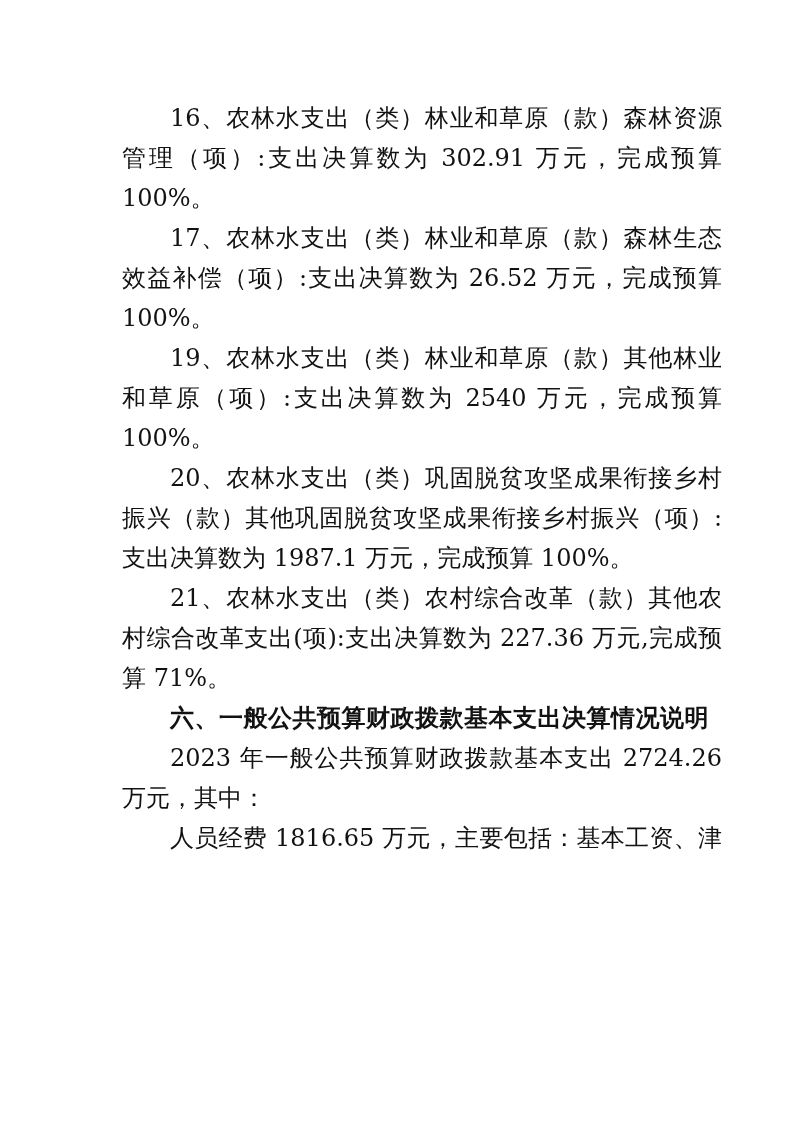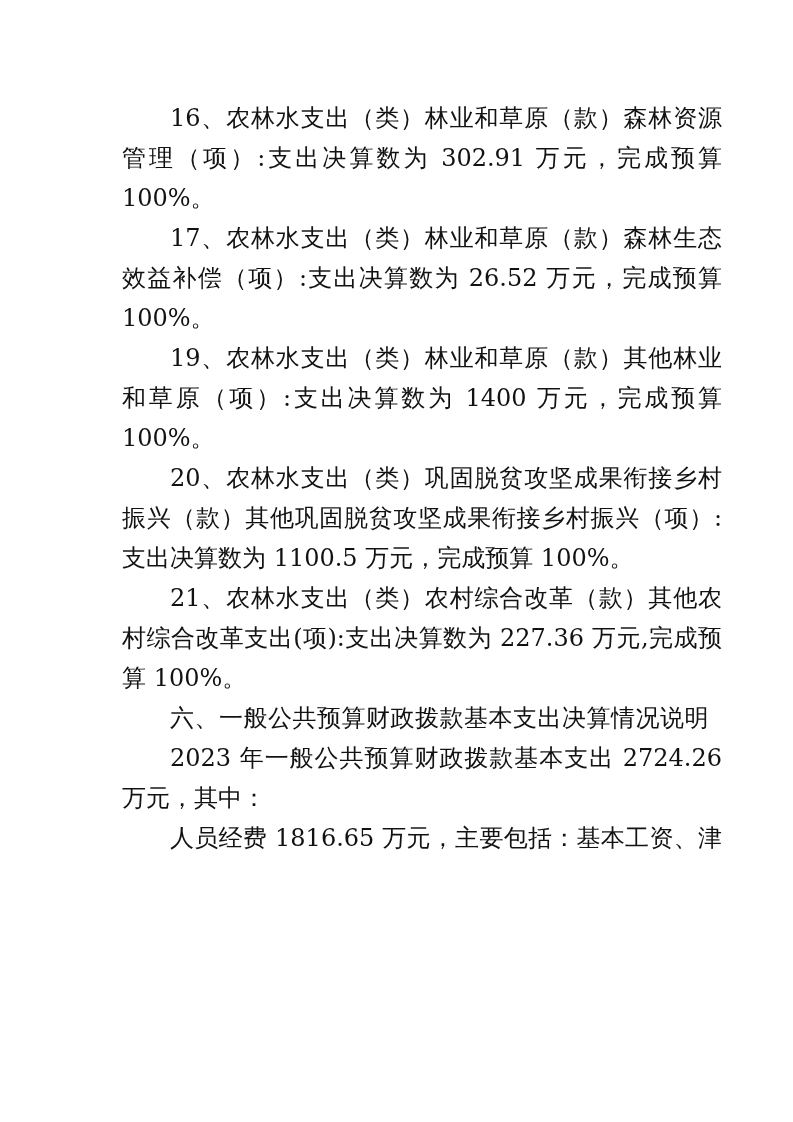--- a/index.html
+++ b/index.html
@@ -26,21 +26,21 @@
     text-align: justify;
     color: #121212;
   }
   .content p {
     margin: 0;
     padding: 0;
     text-indent: 2em;
   }
   .content p.heading {
     font-family: "DejaVu Sans", "Liberation Sans", sans-serif;
-    font-weight: 400;
+    font-weight: 700;
     text-align: left;
     letter-spacing: 0.5px;
   }
   .page-number {
     position: absolute;
     left: 0;
     top: 1024px;
     width: 100%;
     text-align: center;
     font-family: "DejaVu Sans", "Liberation Sans", sans-serif;
@@ -50,23 +50,23 @@
     letter-spacing: 1px;
   }
 </style>
 </head>
 <body>
 
 <div class="page">
   <div class="content">
     <p class="body">16、农林水支出（类）林业和草原（款）森林资源管理（项）:支出决算数为 302.91 万元，完成预算 100%。</p>
     <p class="body">17、农林水支出（类）林业和草原（款）森林生态效益补偿（项）:支出决算数为 26.52 万元，完成预算 100%。</p>
-    <p class="body">19、农林水支出（类）林业和草原（款）其他林业和草原（项）:支出决算数为 1400 万元，完成预算 100%。</p>
-    <p class="body">20、农林水支出（类）巩固脱贫攻坚成果衔接乡村振兴（款）其他巩固脱贫攻坚成果衔接乡村振兴（项）:支出决算数为 1100.5 万元，完成预算 100%。</p>
-    <p class="body">21、农林水支出（类）农村综合改革（款）其他农村综合改革支出(项):支出决算数为 227.36 万元,完成预算 100%。</p>
+    <p class="body">19、农林水支出（类）林业和草原（款）其他林业和草原（项）:支出决算数为 2540 万元，完成预算 100%。</p>
+    <p class="body">20、农林水支出（类）巩固脱贫攻坚成果衔接乡村振兴（款）其他巩固脱贫攻坚成果衔接乡村振兴（项）:支出决算数为 1987.1 万元，完成预算 100%。</p>
+    <p class="body">21、农林水支出（类）农村综合改革（款）其他农村综合改革支出(项):支出决算数为 227.36 万元,完成预算 71%。</p>
     <p class="heading">六、一般公共预算财政拨款基本支出决算情况说明</p>
     <p class="body">2023 年一般公共预算财政拨款基本支出 2724.26 万元，其中：</p>
     <p class="body">人员经费 1816.65 万元，主要包括：基本工资、津贴补贴、奖金、绩效工资、机关事业单位基本养老保险缴费、其他社会保障缴费、其他工资福利支出、退休费、生活补助、奖励金、住房公积金、其他对个人和家庭的补助支出等。</p>
 
   </div>
 
   <div class="page-number">13</div>
 </div>
 
 </body></html>

